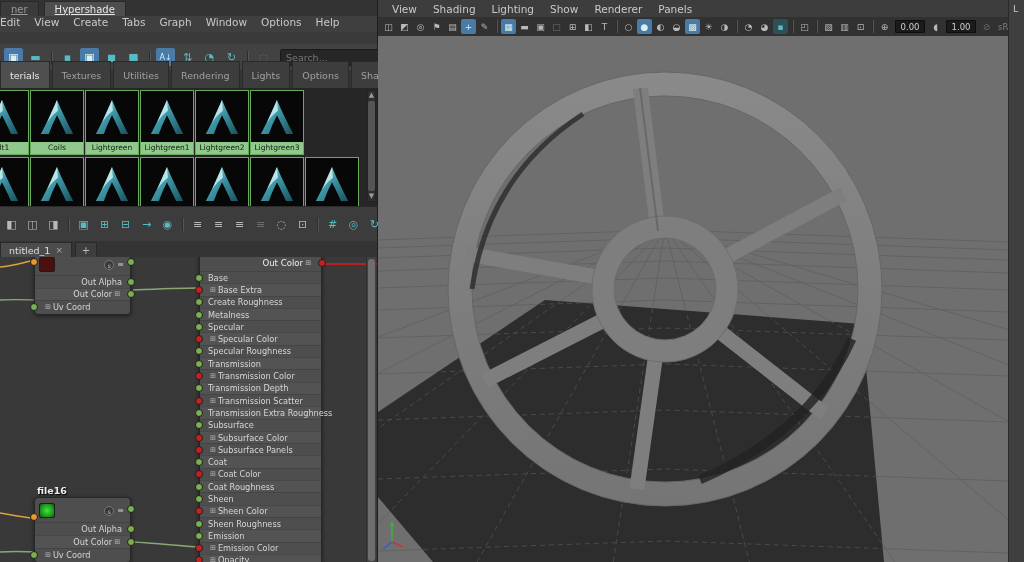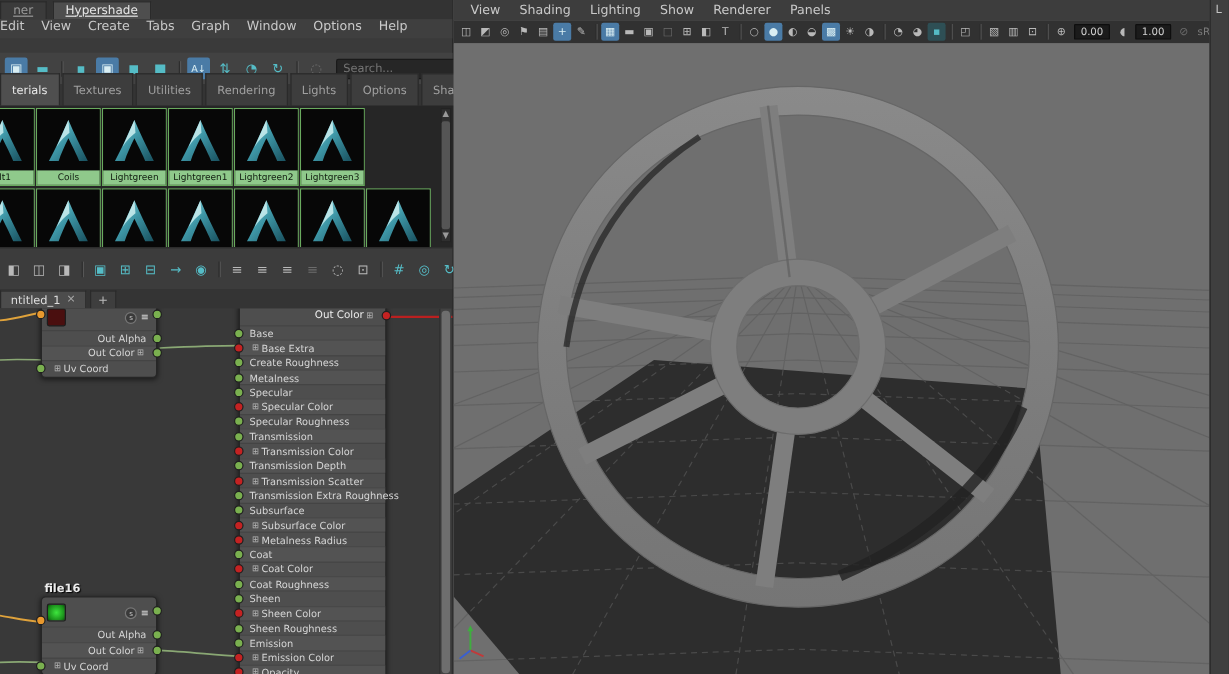--- a/index.html
+++ b/index.html
@@ -425,21 +425,21 @@
               <span>Subsurface</span>
             </div>
             <div class="nrow alt">
               <span class="dot L r"></span>
               <span class="xp">⊞</span>
               <span>Subsurface Color</span>
             </div>
             <div class="nrow">
               <span class="dot L r"></span>
               <span class="xp">⊞</span>
-              <span>Metalness Radius</span>
+              <span>Subsurface Panels</span>
             </div>
             <div class="nrow alt">
               <span class="dot L g"></span>
               <span>Coat</span>
             </div>
             <div class="nrow">
               <span class="dot L r"></span>
               <span class="xp">⊞</span>
               <span>Coat Color</span>
             </div>

